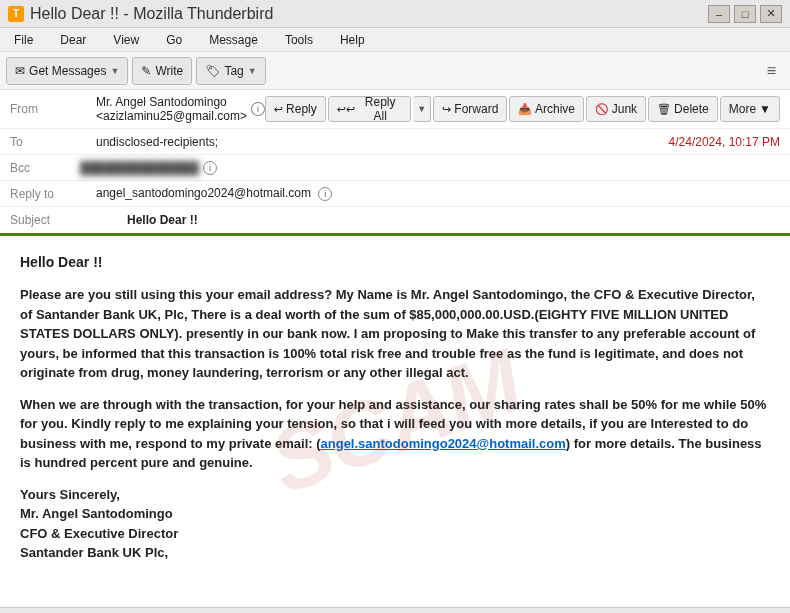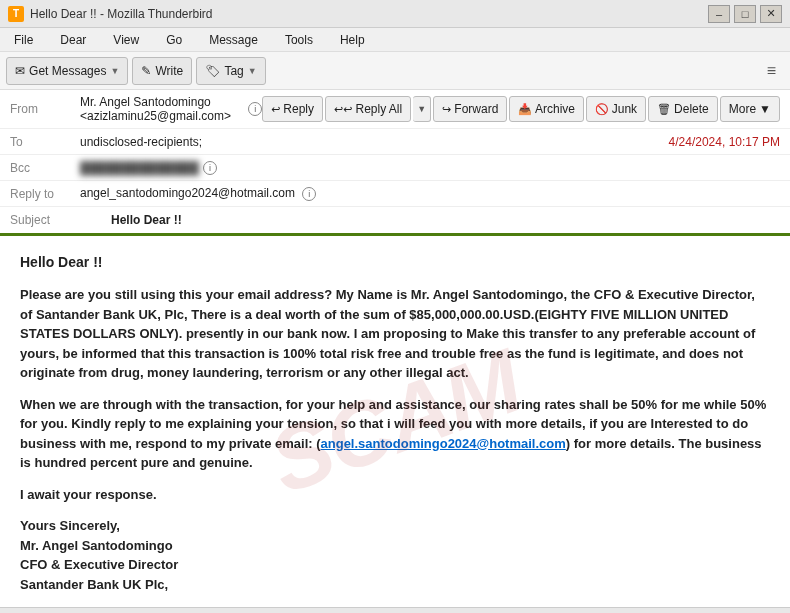--- a/index.html
+++ b/index.html
@@ -26,21 +26,21 @@
     .title-bar-icon {
       width: 16px; height: 16px;
       background: #ff9900;
       border-radius: 2px;
       margin-right: 6px;
       display: flex; align-items: center; justify-content: center;
       font-size: 10px; color: white; font-weight: bold;
     }
     .title-bar-title {
       flex: 1;
-      font-size: 12px;
+      font-size: 16px;
       color: #333;
     }
     .title-bar-controls {
       display: flex; gap: 4px;
     }
     .title-btn {
       width: 22px; height: 18px;
       background: #d4d0c8;
       border: 1px solid #999;
       display: flex; align-items: center; justify-content: center;
@@ -115,20 +115,21 @@
     .header-label {
       color: #888;
       font-size: 12px;
       width: 70px;
       flex-shrink: 0;
     }
     .header-value {
       flex: 1;
       font-size: 12px;
       color: #222;
+      margin-left: 16px;
     }
     .header-value.bold { font-weight: bold; }
     .header-date {
       font-size: 12px;
       color: #b91c1c;
       margin-left: auto;
     }
     .from-row {
       display: flex;
       align-items: center;
@@ -350,21 +351,20 @@
   <div class="watermark">SCAM</div>
 
   <p class="greeting">Hello Dear !!</p>
 
   <p>Please are you still using this your email address? My Name is Mr. Angel Santodomingo, the CFO &amp; Executive Director, of Santander Bank UK, Plc, There is a deal worth of the sum of $85,000,000.00.USD.(EIGHTY FIVE MILLION UNITED STATES DOLLARS ONLY). presently in our bank now. I am proposing to Make this transfer to any preferable account of yours, be informed that this transaction is 100% total risk free and trouble free as the fund is legitimate, and does not originate from drug, money laundering, terrorism or any other illegal act.</p>
 
   <p>
     <span id="p2-text">When we are through with the transaction, for your help and assistance, our sharing rates shall be 50% for me while 50% for you. Kindly reply to me explaining your tension, so that i will feed you with more details, if you are Interested to do business with me, respond to my private email: (<a href="#" style="color:#0066cc;">angel.santodomingo2024@hotmail.com</a>) for more details. The business is hundred percent pure and genuine.</span>
   </p>
 
-  <p>I await your response.</p>
 
   <p style="white-space: pre-line;">Yours Sincerely,
 Mr. Angel Santodomingo
 CFO &amp; Executive Director
 Santander Bank UK Plc,</p>
 </div>
 
 <div class="status-bar">
   <span class="wifi-icon">((o))</span>
 </div>

